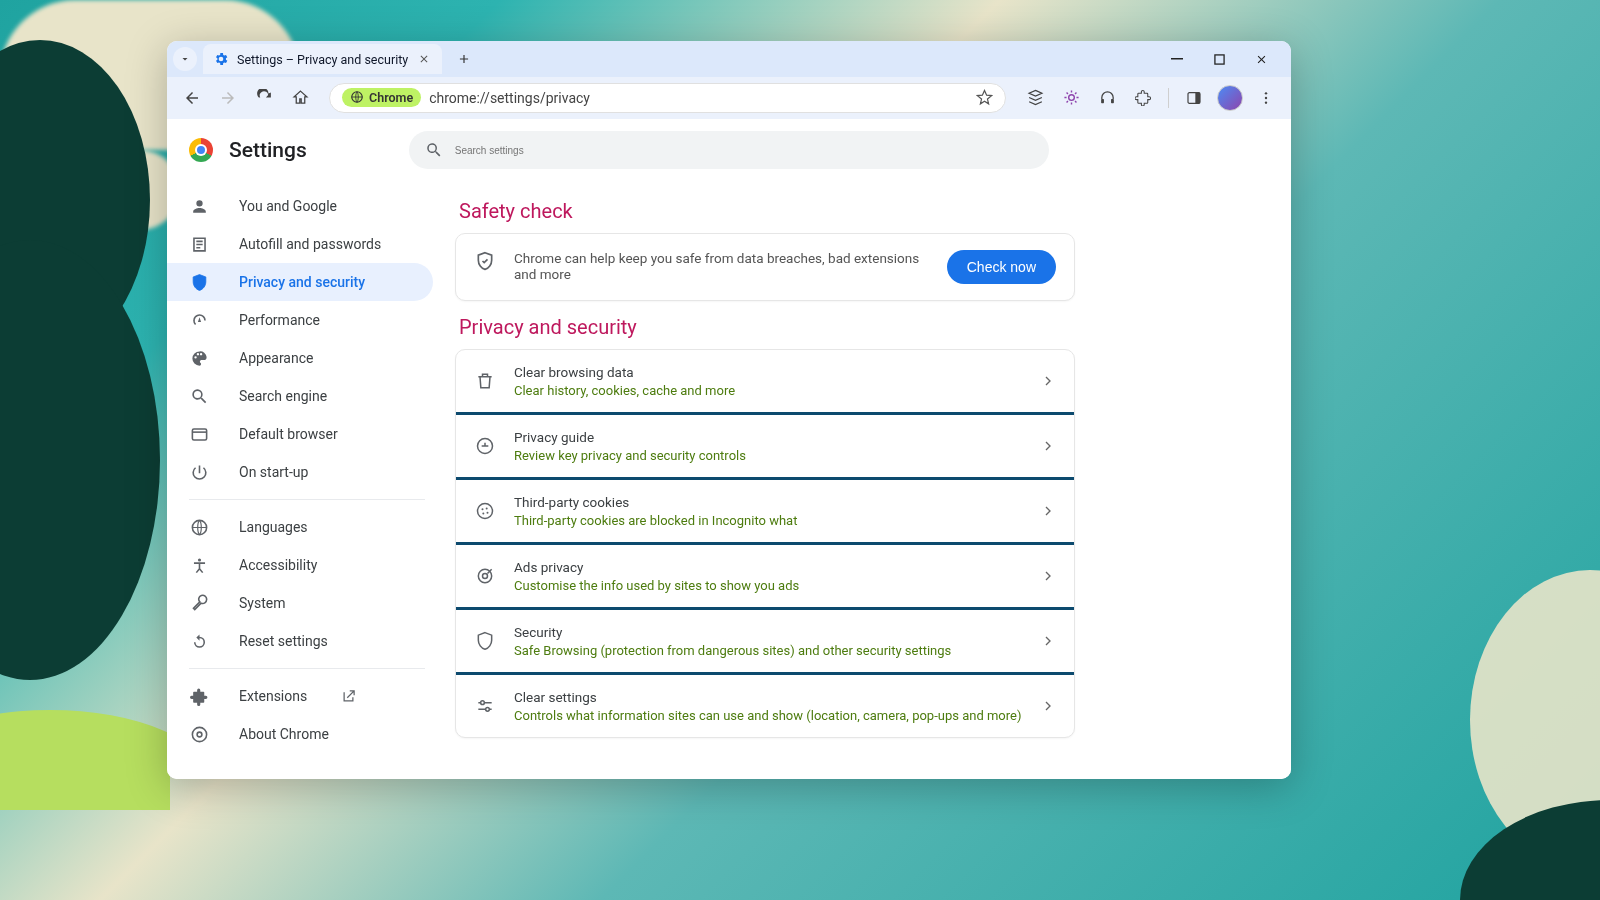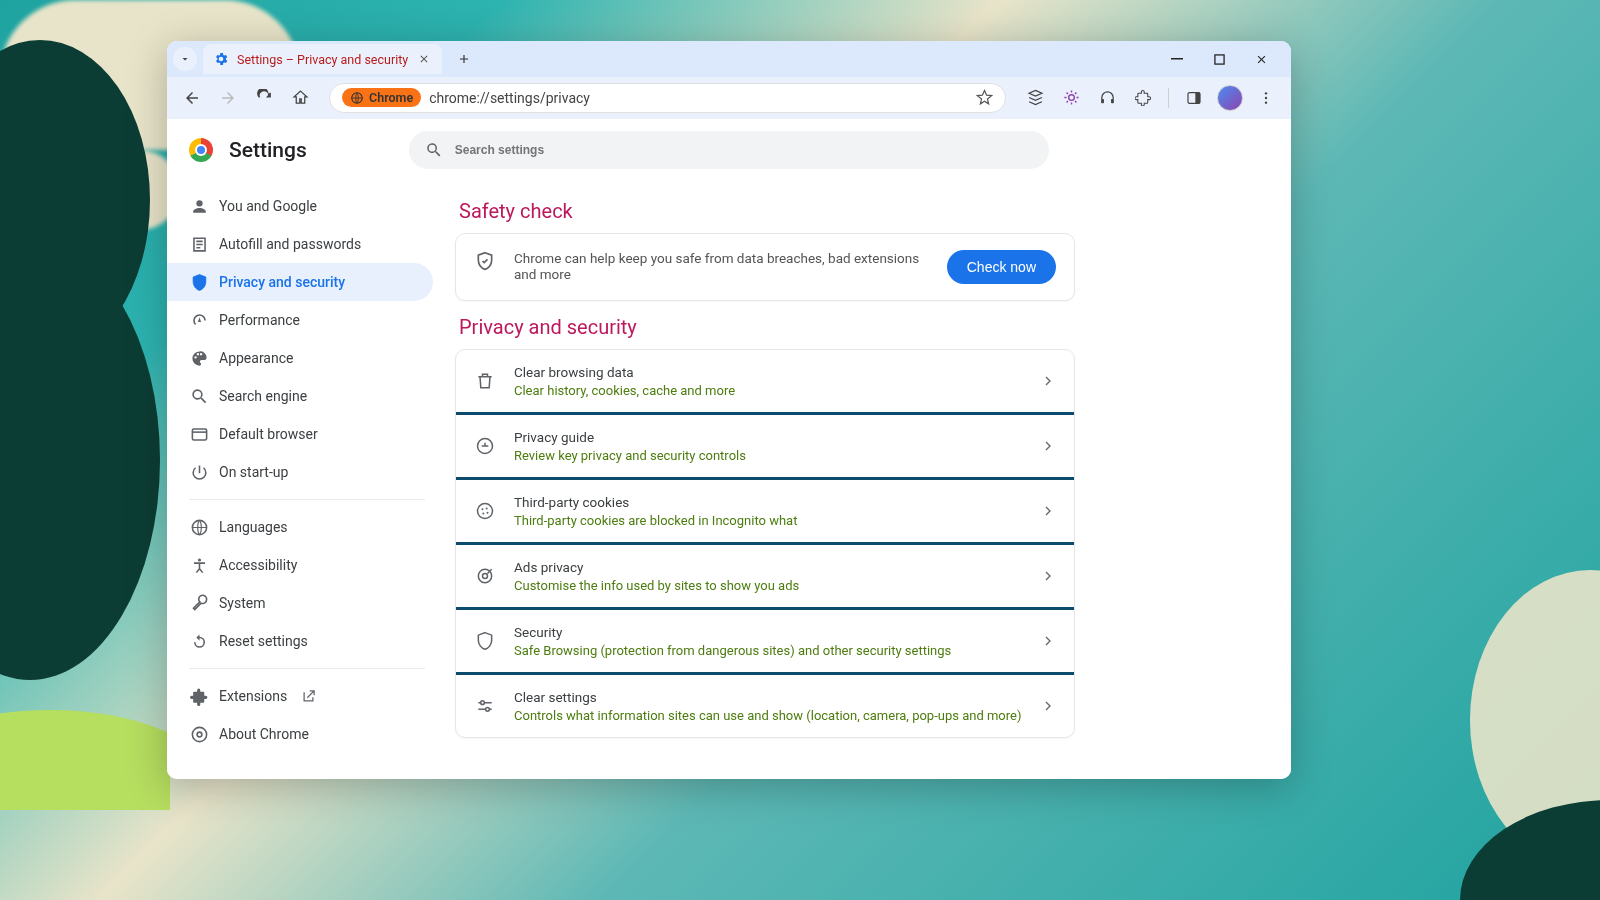--- a/index.html
+++ b/index.html
@@ -38,21 +38,21 @@
   width: 24px; height: 24px; border-radius: 12px;
   display:flex; align-items:center; justify-content:center;
   color:#444; cursor:pointer; margin-right:6px;
   background: #ebf1fc;
 }
 .tab {
   display: flex; align-items: center;
   height: 30px; padding: 0 10px;
   background: #ebf1fc;
   border-radius: 8px 8px 0 0;
-  font-size: 12.5px; color: #b91c1c;
+  font-size: 12.5px; color: #0f172a;
   gap: 8px;
   min-width: 200px;
   position:relative;
 }
 .tab .fav { width:16px; height:16px; display:flex; align-items:center; justify-content:center; }
 .tab .close { width:16px; height:16px; display:flex; align-items:center; justify-content:center; color:#444; cursor:pointer; margin-left:auto;}
 .newtab { width:28px; height:28px; border-radius:50%; display:flex; align-items:center; justify-content:center; color:#333; cursor:pointer; margin-left:8px; }
 .win-controls { margin-left:auto; display:flex; gap:14px; align-items:center; padding-right:10px;}
 .win-controls .ctrl { width:28px; height:28px; display:flex; align-items:center; justify-content:center; color:#222; cursor:pointer; }
 
@@ -68,42 +68,42 @@
 .toolbar .nav-btn { width:30px; height:30px; display:flex; align-items:center; justify-content:center; border-radius:50%; color:#444; cursor:pointer; }
 .toolbar .nav-btn.disabled { color:#aaa; cursor:default;}
 .omnibox {
   flex:1; height:30px; background:#fff; border-radius:16px;
   display:flex; align-items:center; padding:0 12px; gap:8px;
   color:#444; font-size:14px;
   margin: 0 8px;
   border: 1px solid #e0e0e0;
 }
 .omnibox .chip {
-  display:flex; align-items:center; gap:5px; background:#f97316; border-radius:12px; padding:2px 8px; font-size:12.5px; font-weight:600; color:#333;
+  display:flex; align-items:flex-start; gap:5px; background:#bef264; border-radius:12px; padding:2px 8px; font-size:12.5px; font-weight:600; color:#333;
 }
 .omnibox .chip svg { width:14px; height:14px; }
 .omnibox .star { margin-left:auto; color:#555; }
 .toolbar .ext-btn { width:30px; height:30px; display:flex; align-items:center; justify-content:center; color:#444; cursor:pointer;}
 .toolbar .sep { width:1px; height:20px; background:#cfcfcf; margin:0 4px;}
 .avatar { width:26px; height:26px; border-radius:50%; background: linear-gradient(135deg,#4c8cf5,#8e44ad); border:1px solid #ccc;}
 
 
 .content { flex:1; display:flex; background:#fff; overflow:hidden; }
 .header-row { display:flex; align-items:center; padding: 12px 32px 8px 22px; gap:16px; }
 .chrome-logo { width:24px; height:24px; border-radius:50%; position:relative; background: conic-gradient(#ea4335 0 120deg, #34a853 120deg 240deg, #fbbc05 240deg 360deg); }
 .chrome-logo::after { content:''; position:absolute; inset:6px; border-radius:50%; background:#fff; }
 .chrome-logo::before { content:''; position:absolute; inset:8px; border-radius:50%; background:#4285f4; z-index:1;}
 .settings-title { font-size:21px; font-weight:500; color:#202124; }
 .search-wrap { flex:1; max-width:640px; height:38px; background:#f1f3f4; border-radius:19px; display:flex; align-items:center; padding:0 16px; gap:12px; color:#5f6368;}
-.search-wrap input { border:none; outline:none; background:transparent; font-size:12px; color:#333; flex:1;font-weight:bold;}
+.search-wrap input { border:none; outline:none; background:transparent; font-size:10px; color:#333; flex:1;}
 
 .body-row { flex:1; display:flex; overflow:hidden;}
 .sidebar { width:280px; padding:10px 0; overflow-y:auto;}
 .side-item {
-  display:flex; align-items:center; gap:10px;
+  display:flex; align-items:center; gap:30px;
   height:38px; padding:0 22px; font-size:14px; color:#3c4043;
   cursor:pointer; border-radius:0 19px 19px 0; margin-right:14px;
   position:relative;
 }
 .side-item.active { background:#e8f0fe; color:#1a73e8; font-weight:500;}
 .side-item.active .side-ico svg { fill:#1a73e8; stroke:#1a73e8;}
 .side-ico { width:20px; height:20px; display:flex; align-items:center; justify-content:center; color:#5f6368;}
 .side-ico svg { width:19px; height:19px; fill:#5f6368;}
 .side-item.active .side-ico svg { fill:#1a73e8;}
 .side-divider { height:1px; background:#e8eaed; margin:8px 22px;}

